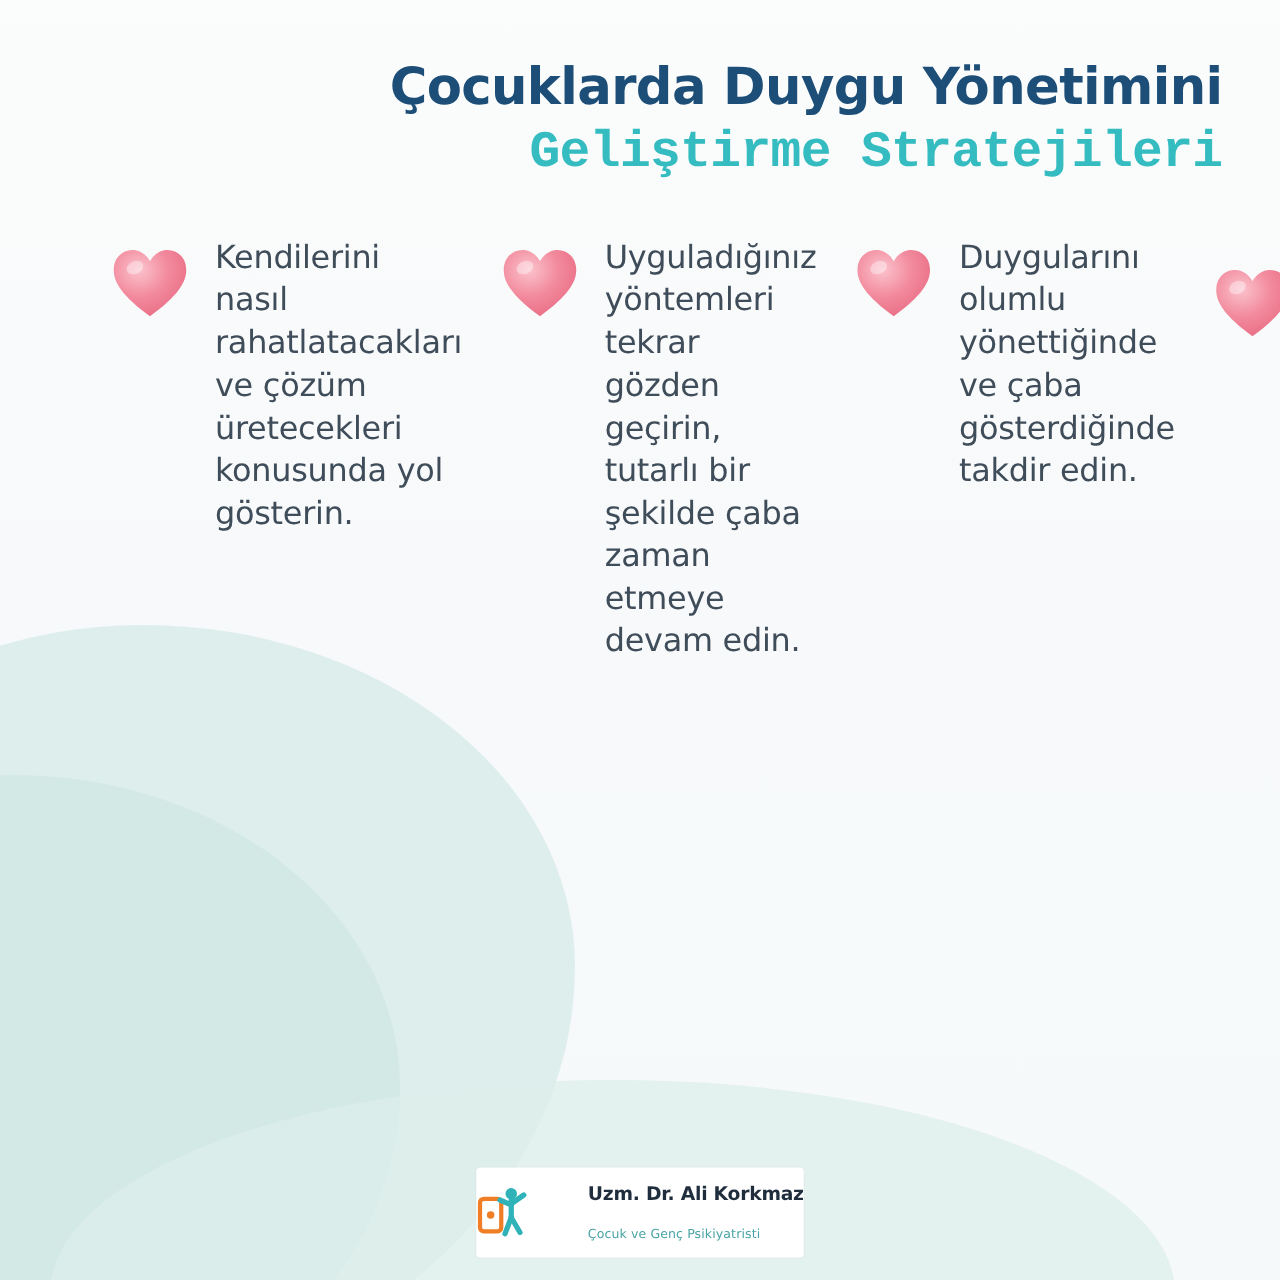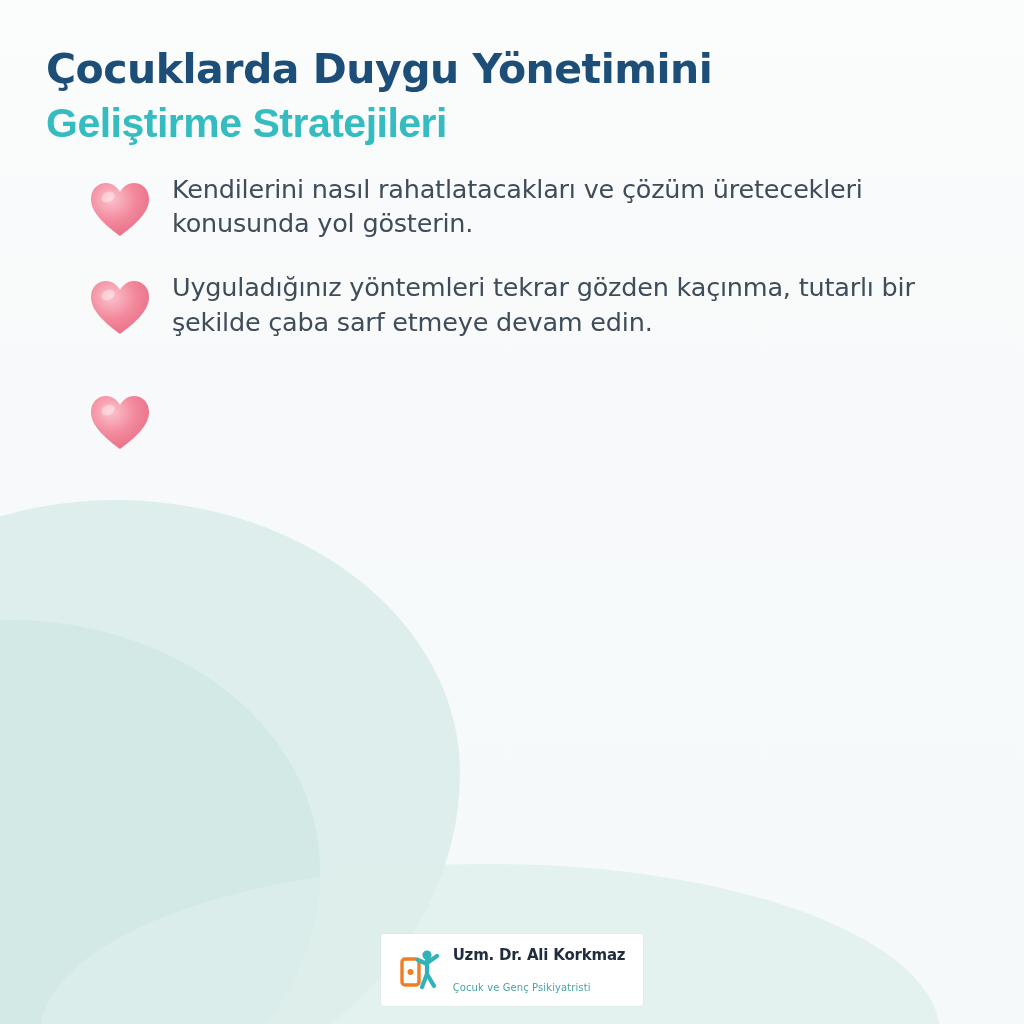--- a/index.html
+++ b/index.html
@@ -68,45 +68,45 @@
     z-index: 2;
     width: 1024px;
     height: 1024px;
     box-sizing: border-box;
     padding: 44px 46px 0 46px;
     display: flex;
     flex-direction: column;
   }
 
   .title-block {
-    text-align: left;
-    margin-bottom: 8px;
+    text-align: right;
+    margin-bottom: 25px;
   }
   .title-line1 {
     font-family: "DejaVu Sans", sans-serif;
     font-weight: bold;
     font-size: 41px;
     letter-spacing: -0.5px;
     color: #1c4e78;
     line-height: 1.22;
   }
   .title-line2 {
-    font-family: Liberation Sans, sans-serif;
+    font-family: Liberation Mono, monospace;
     font-weight: bold;
     font-size: 41px;
     letter-spacing: -0.5px;
     color: #34bcc0;
     line-height: 1.22;
     margin-top: 4px;
   }
 
   .tips {
     margin-top: 16px;
     display: flex;
-    flex-direction: column;
+    flex-direction: row;
     gap: 30px;
     padding-left: 42px;
     padding-right: 16px;
   }
 
   .tip {
     display: flex;
     align-items: flex-start;
     gap: 20px;
   }
@@ -138,21 +138,21 @@
     position: absolute;
     left: 50%;
     transform: translateX(-50%);
     bottom: 18px;
     width: 262px;
     height: 72px;
     background: #ffffff;
     border-radius: 3px;
     display: flex;
     align-items: center;
-    justify-content: center;
+    justify-content: space-between;
     gap: 10px;
     z-index: 3;
     box-shadow: 0 0 0 1px rgba(0,0,0,0.02);
   }
   .logo-mark {
     width: 44px;
     height: 46px;
     position: relative;
     flex: 0 0 auto;
   }
@@ -216,23 +216,32 @@
 
 
 
     <div class="tip" data-lines="2">
       <span class="heart">
         <svg viewBox="0 0 64 60" width="64" height="60" aria-hidden="true">
           <path d="M32 56 C10 40 3 29 3 19 C3 9 10 3 18 3 C25 3 30 8 32 12 C34 8 39 3 46 3 C54 3 61 9 61 19 C61 29 54 40 32 56 Z" fill="url(#hg1)"></path>
           <ellipse cx="20" cy="17" rx="7" ry="5" fill="#ffffff" opacity="0.38" transform="rotate(-25 20 17)"></ellipse>
         </svg>
       </span>
-      <div class="tip-text">Uyguladığınız yöntemleri tekrar gözden kaçınma, tutarlı bir şekilde çaba sarf etmeye devam edin.</div>
-    </div>
-
+      <div class="tip-text">Uyguladığınız yöntemleri tekrar gözden geçirin, tutarlı bir şekilde çaba zaman etmeye devam edin.</div>
+    </div>
+
+    <div class="tip" data-lines="2">
+      <span class="heart">
+        <svg viewBox="0 0 64 60" width="64" height="60" aria-hidden="true">
+          <path d="M32 56 C10 40 3 29 3 19 C3 9 10 3 18 3 C25 3 30 8 32 12 C34 8 39 3 46 3 C54 3 61 9 61 19 C61 29 54 40 32 56 Z" fill="url(#hg1)"></path>
+          <ellipse cx="20" cy="17" rx="7" ry="5" fill="#ffffff" opacity="0.38" transform="rotate(-25 20 17)"></ellipse>
+        </svg>
+      </span>
+      <div class="tip-text">Duygularını olumlu yönettiğinde ve çaba gösterdiğinde takdir edin.</div>
+    </div>
 
     <div class="tip" data-lines="3">
       <span class="heart">
         <svg viewBox="0 0 64 60" width="64" height="60" aria-hidden="true">
           <path d="M32 56 C10 40 3 29 3 19 C3 9 10 3 18 3 C25 3 30 8 32 12 C34 8 39 3 46 3 C54 3 61 9 61 19 C61 29 54 40 32 56 Z" fill="url(#hg1)"></path>
           <ellipse cx="20" cy="17" rx="7" ry="5" fill="#ffffff" opacity="0.38" transform="rotate(-25 20 17)"></ellipse>
         </svg>
       </span>
     </div>
 

